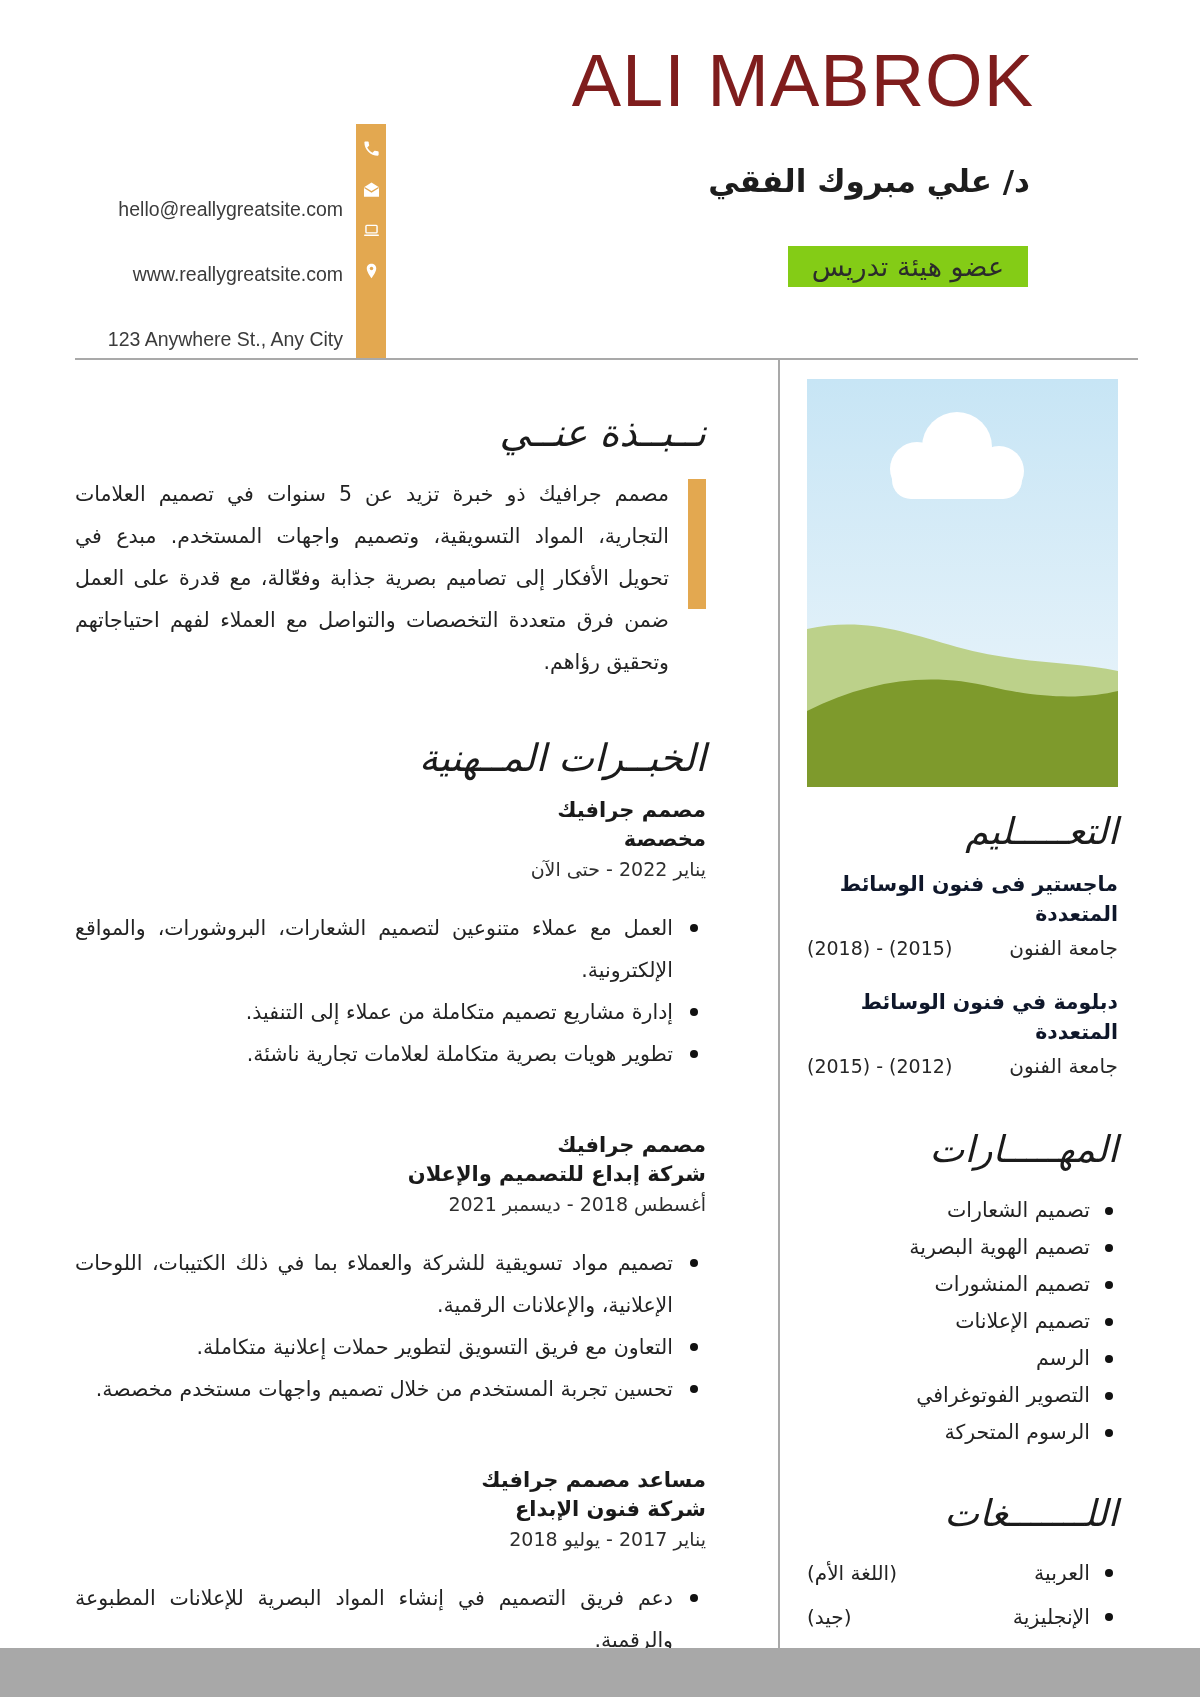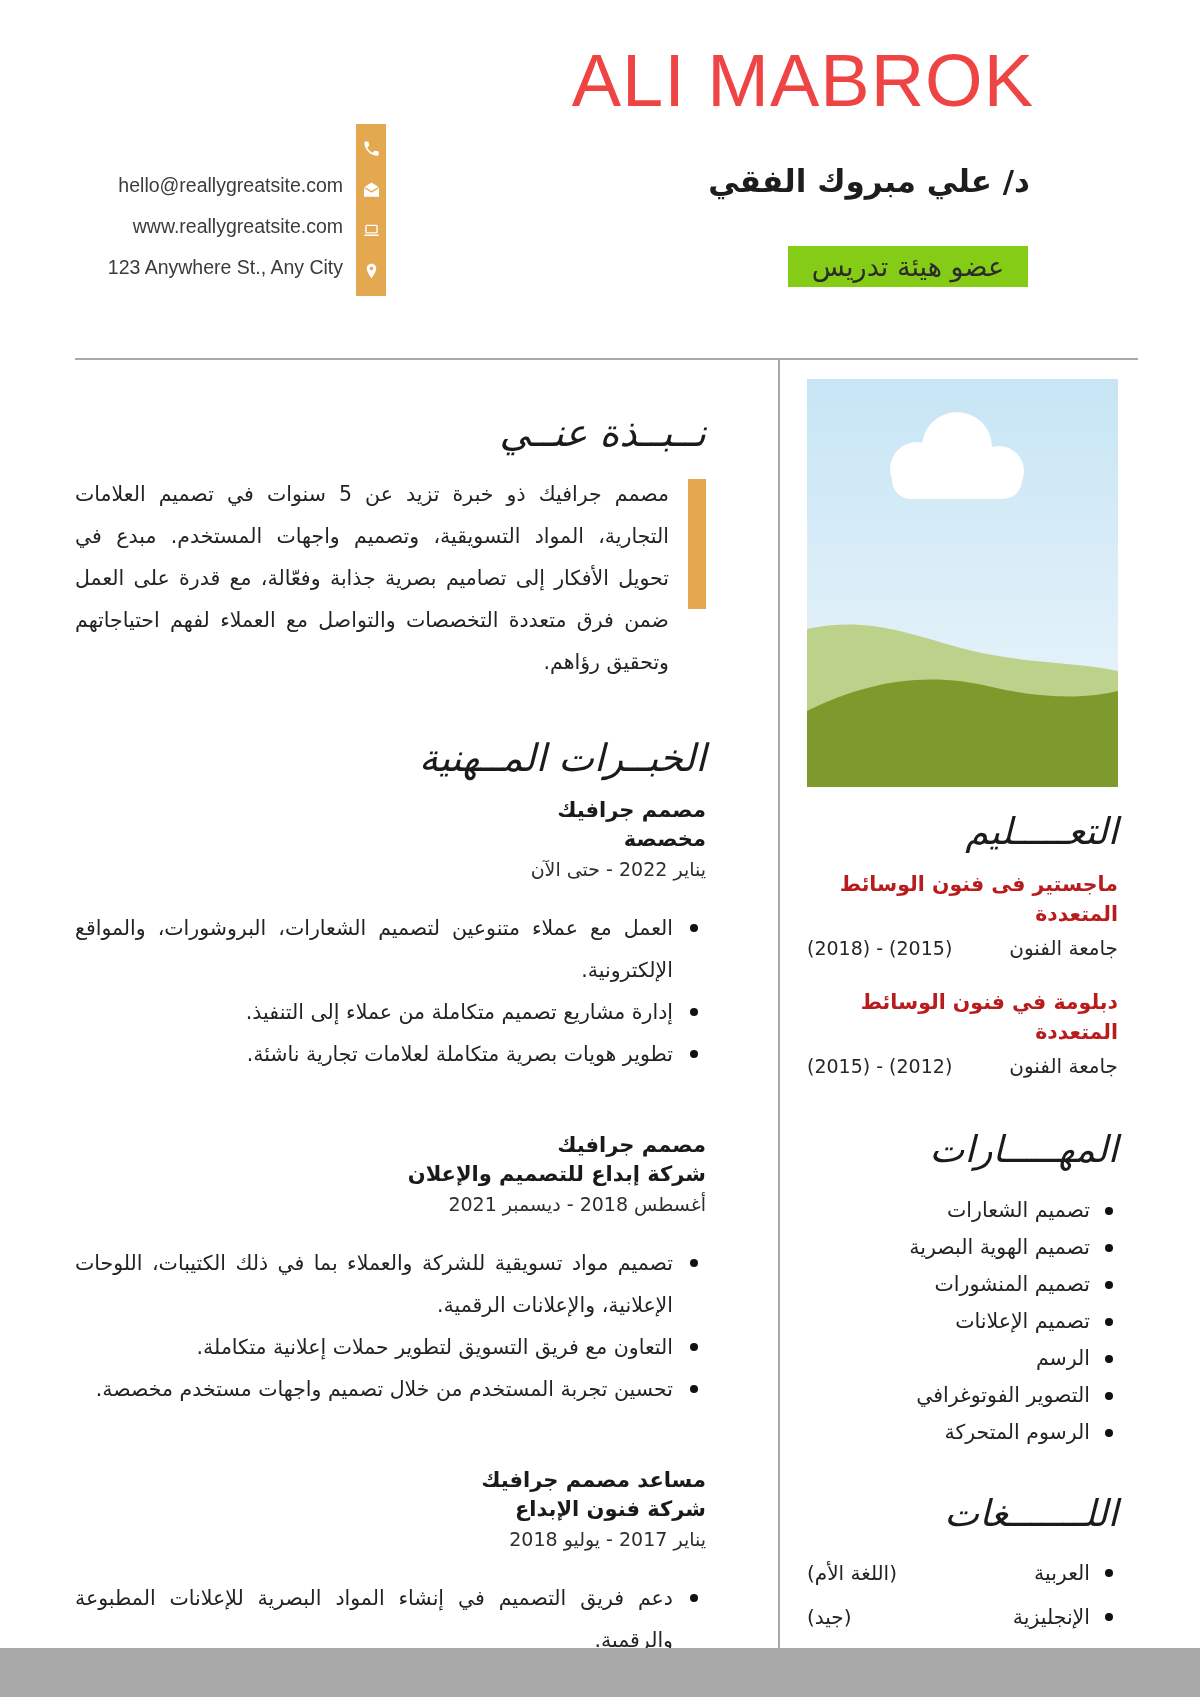--- a/index.html
+++ b/index.html
@@ -1,27 +1,27 @@
 <!DOCTYPE html>
 <html lang="ar"><head>
 <meta charset="utf-8">
 <style>
   html,body { margin:0; padding:0; background:#ffffff; }
   .page { position:relative; width:1200px; height:1697px; background:#fff; overflow:hidden;
           font-family:"DejaVu Sans",sans-serif; color:#222; }
 
   
   .latin-name { position:absolute; top:38px; right:166px; font-family:"Liberation Sans","DejaVu Sans",sans-serif;
-                font-size:74px; font-weight:400; letter-spacing:1px; color:#ef4444; white-space:nowrap;text-align:center; }
+                font-size:74px; font-weight:400; letter-spacing:1px; color:#7f1d1d; white-space:nowrap;text-align:center; }
   .arabic-name { position:absolute; top:163px; right:170px; direction:rtl; font-size:31px; font-weight:700; color:#1d1d1d; }
   .badge { position:absolute; top:246px; right:172px; direction:rtl; background:#84cc16; color:#2b2b2b;
            font-size:27px; height:41px; line-height:41px; padding:0 24px; }
 
   .contact { position:absolute; top:124px; left:80px; display:flex; }
-  .contact-rows { display:flex; flex-direction:column; }
+  .contact-rows { display:flex; flex-direction:column;gap:24px; }
   .c-row { height:41px; line-height:41px; text-align:right; font-size:19.5px; color:#3b3b3b;
            font-family:"Liberation Sans","DejaVu Sans",sans-serif; padding-right:13px; min-width:263px; }
   .icon-bar { width:30px; background:#E3A850; display:flex; flex-direction:column; padding:4px 0; }
   .icon-cell { height:41px; display:flex; align-items:center; justify-content:center; }
   .icon-cell svg { width:19px; height:19px; }
 
   
   .rule-h { position:absolute; top:358px; left:75px; width:1063px; height:2px; background:#A9A9A9; }
   .columns { position:absolute; top:360px; left:0; width:1200px; height:1288px; display:flex; direction:rtl; }
   .sidebar { width:422px; box-sizing:border-box; border-left:2px solid #A9A9A9; padding:19px 82px 0 27px; }
@@ -43,21 +43,21 @@
   .job ul { margin:24px 0 0; padding:0; list-style:none; }
   .job li { position:relative; padding-right:33px; font-size:20.5px; line-height:42px; text-align:justify; color:#232323; }
   .job li::before { content:""; position:absolute; right:8px; top:17px; width:8px; height:8px; border-radius:50%; background:#111; }
 
   
   .landscape { width:311px; height:408px; display:block; }
   .side-h { font-size:37px; font-weight:400; color:#1b1b1b; }
   .edu-h { margin-top:22px; }
   .edu-item { margin-top:24px; }
   .edu-item.first { margin-top:14px; }
-  .edu-degree { font-size:20.5px; font-weight:700; line-height:30px; color:#b91c1c; }
+  .edu-degree { font-size:20.5px; font-weight:700; line-height:30px; color:#0f172a; }
   .edu-row { display:flex; justify-content:space-between; align-items:baseline; margin-top:4px;
              font-size:20px; line-height:30px; color:#262626; }
   .edu-years { direction:ltr; font-size:19px; }
   .skills-h { margin-top:46px; }
   .skill-list { margin:18px 0 0; padding:0; list-style:none; }
   .skill-list li { position:relative; padding-right:28px; font-size:20.5px; line-height:37px; color:#232323; }
   .skill-list li::before { content:""; position:absolute; right:5px; top:15px; width:8px; height:8px; border-radius:50%; background:#111; }
   .lang-h { margin-top:40px; }
   .lang-list { margin-top:14px; }
   .lang-row { display:flex; justify-content:space-between; align-items:baseline; line-height:44px;

